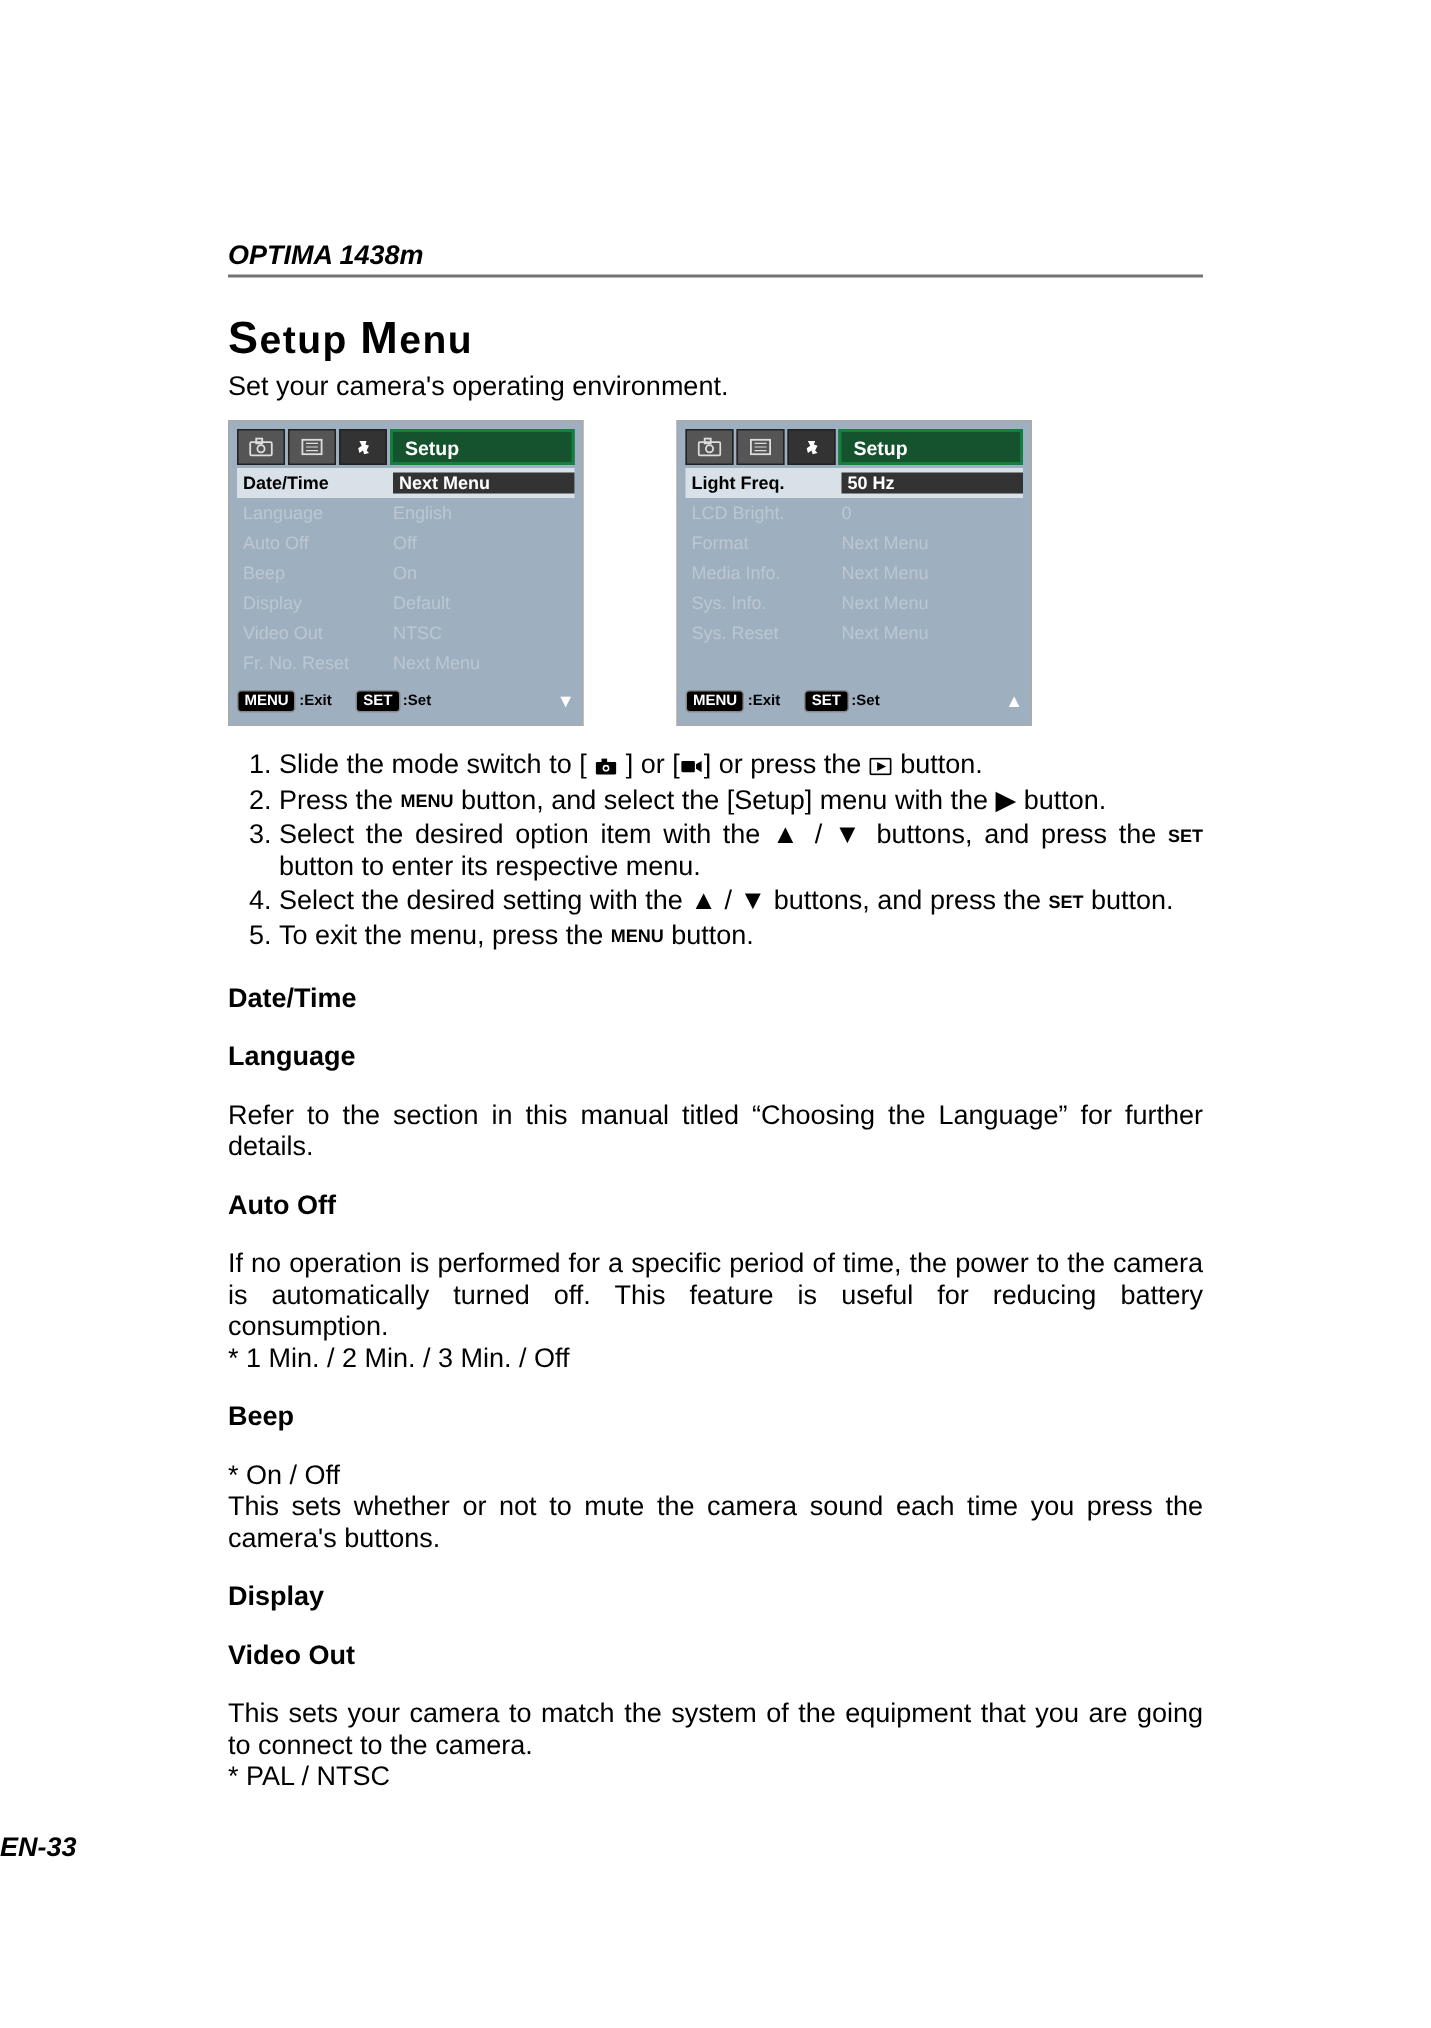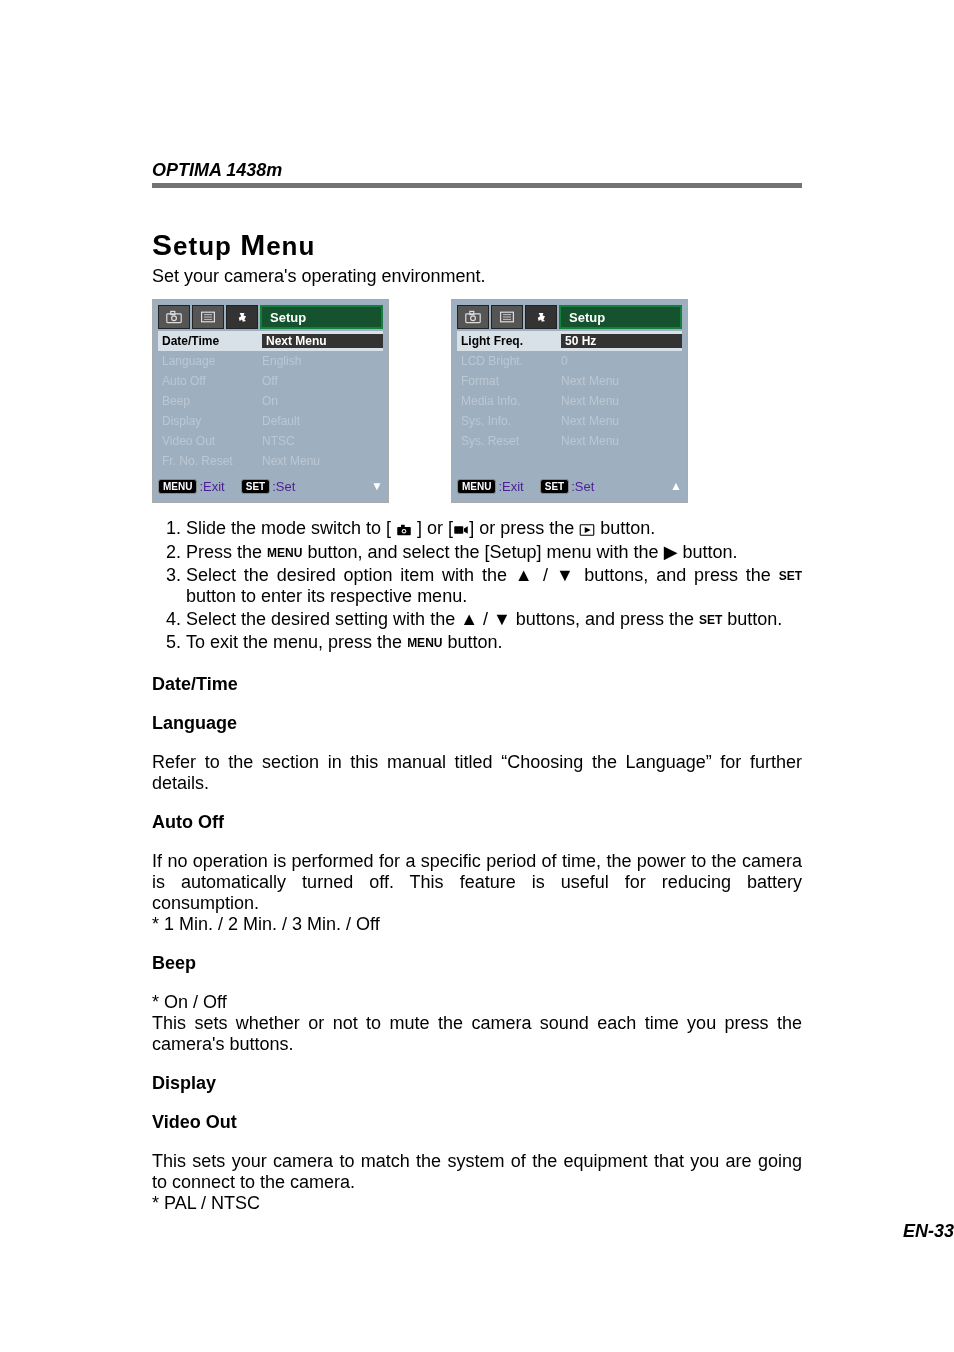--- a/index.html
+++ b/index.html
@@ -1,45 +1,45 @@
 <!DOCTYPE html>
 <html><head>
 <meta charset="utf-8">
 <style>
 body{margin:0;font-family:Arial,Helvetica,sans-serif;background:#fff;color:#000;font-size:18px}
 .page{width:954px;height:1352px;margin:0 auto;position:relative;box-sizing:border-box;padding:160px 152px 0 152px}
-.header-line{border-bottom:5px solid #737373;padding-bottom:2px;margin-bottom:40px}
+.header-line{border-bottom:2px solid #737373;padding-bottom:2px;margin-bottom:24px}
 .model{font-weight:bold;font-style:italic;font-size:18px}
 h1{font-family:"Arial Black",Arial,sans-serif;font-weight:900;font-size:26px;margin:0 0 4px 0;letter-spacing:1px}
 h1 .cap{font-size:30px}
 .sub{margin:0 0 12px 0}
 .shots{display:flex;gap:62px;margin-bottom:14px}
 .shot{width:225px;border:1px solid #aaa;background:#9eb0c0;padding:5px}
 .tabbar{display:flex;height:24px}
 .tab{width:30px;height:22px;background:#555;border:1px solid #222;display:flex;align-items:center;justify-content:center;margin-right:2px}
 .tab.active{background:#333}
 .tab svg{width:16px;height:14px;display:block}
 .tabspacer{flex:1;background:#14532d;border:2px solid #15803d;color:#fff;font-weight:bold;font-size:13px;display:flex;align-items:center;padding-left:8px}
 .menu{margin-top:2px}
 .mrow{display:flex;height:20px;align-items:center;font-size:12px;color:#bcc7d2}
 .mrow .k{width:100px;padding-left:4px}
 .mrow .v{flex:1}
 .mrow.on{background:#d8e0e8;color:#000;font-weight:bold}
 .mrow.on .v{background:#333;color:#fff;padding-left:4px;font-weight:bold}
 .footbar{display:flex;align-items:center;height:22px;margin-top:4px}
 .pill{background:#000;border:1px solid #888;border-radius:3px;color:#fff;font-size:10px;font-weight:bold;padding:1px 4px;margin-right:2px}
-.footlabel{color:#4c1d95;font-weight:normal;font-size:13px;margin-right:16px}
+.footlabel{color:#000000;font-weight:bold;font-size:10px;margin-right:16px}
 .arrow{color:#fff;margin-left:auto;font-size:12px}
 ol{margin:0 0 20px 0;padding-left:34px}
 ol li{padding:1px 0;text-align:justify}
 .dt{font-weight:bold;margin-top:18px}
 .dd{margin:0;text-align:justify}
 .sc{font-size:12px;font-weight:bold;vertical-align:1px}
 .icon-inline{display:inline-block;vertical-align:-2px}
-.ftr{position:absolute;bottom:110px;left:0;right:0;text-align:right;font-weight:bold;font-style:italic}
+.ftr{position:absolute;bottom:110px;left:0;right:0;text-align:left;font-weight:bold;font-style:italic}
 </style>
 </head>
 <body>
 
 <div class="page">
   <div class="header-line">
     <span class="model">OPTIMA 1438m</span>
   </div>
 
   <h1><span class="cap">S</span>etup <span class="cap">M</span>enu</h1>

